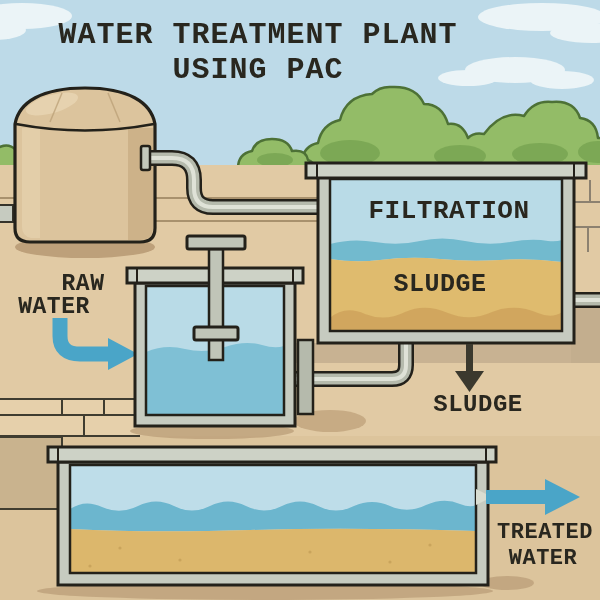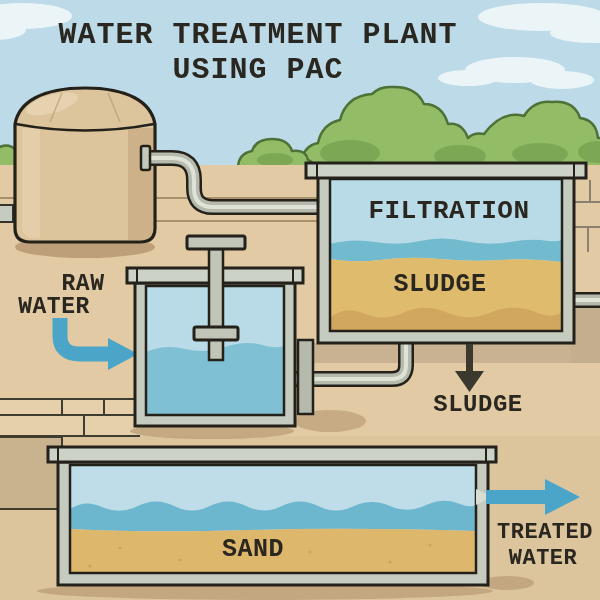--- a/index.html
+++ b/index.html
@@ -188,18 +188,17 @@
 
   <div class="lbl t24" style="left:55px;top:284px;margin-left:28px;">RAW</div>
   <div class="lbl t24" style="left:54px;top:307px;">WATER</div>
 
 
   <div class="lbl t27" style="left:449px;top:212px;">FILTRATION</div>
   <div class="lbl t26" style="left:440px;top:285px;">SLUDGE</div>
 
   <div class="lbl t25" style="left:478px;top:405px;">SLUDGE</div>
 
-  <div class="lbl t26" style="left:253px;top:550px;">SAND</div>
 
   <div class="lbl t23" style="left:545px;top:533px;">TREATED</div>
   <div class="lbl t23" style="left:543px;top:559px;">WATER</div>
 
 </div>
 
 </body></html>

